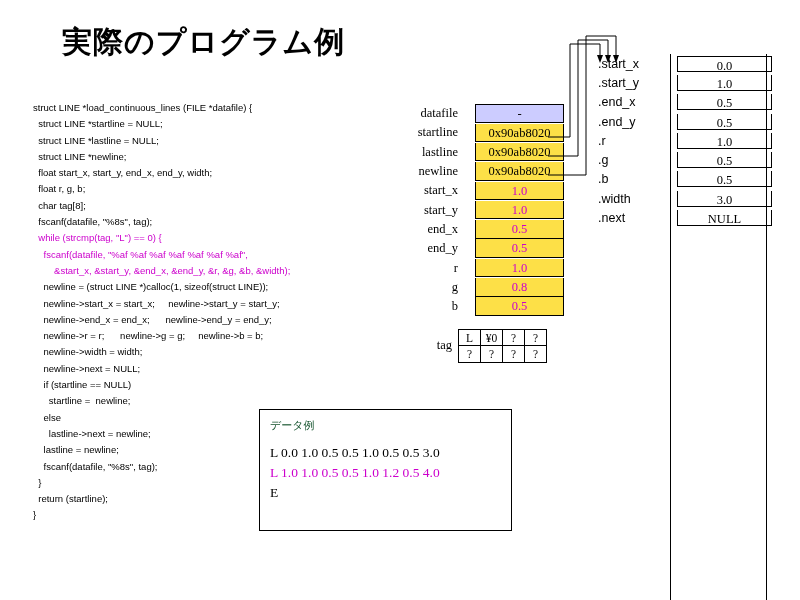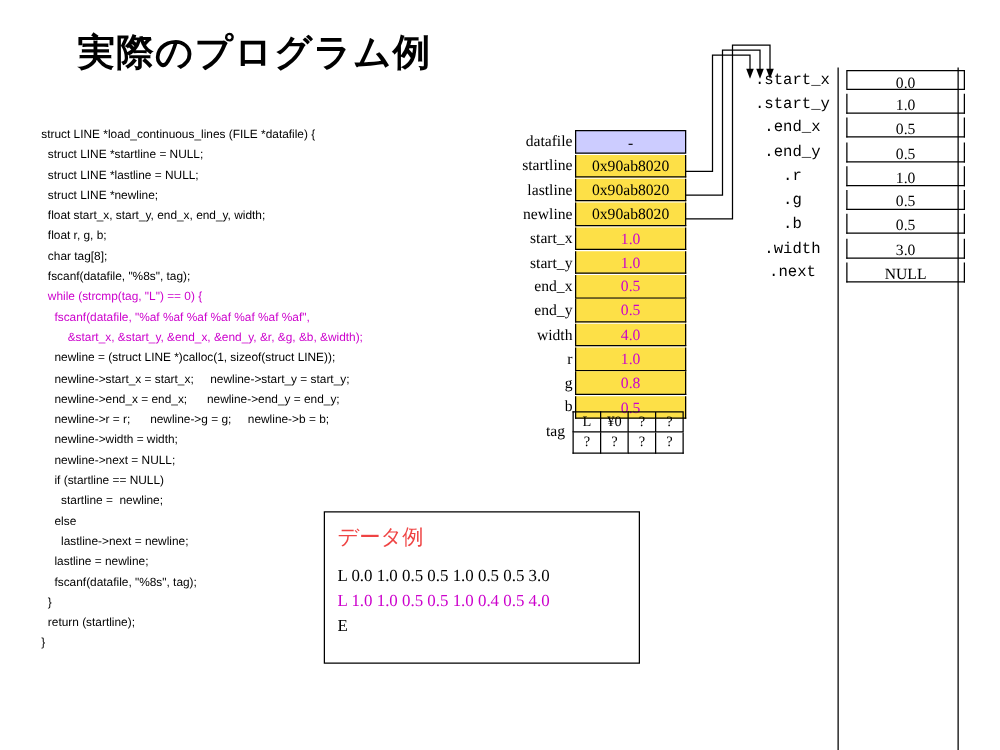--- a/index.html
+++ b/index.html
@@ -54,21 +54,21 @@
     top: 104px;
   }
   .vrow {
     display: flex;
     align-items: center;
     height: 19.3px;
   }
   .vlabel {
     width: 68px;
     text-align: right;
-    padding-right: 2px;
+    padding-right: 17px;
     font-size: 12.5px;
     color: #000000;
     font-family: "Liberation Serif", serif;
   }
   .vcell {
     width: 89px;
     height: 18.5px;
     line-height: 18.5px;
     text-align: center;
     font-size: 12.5px;
@@ -122,24 +122,24 @@
     left: 598px;
     top: 54px;
   }
   .srow {
     display: flex;
     align-items: center;
     height: 19.3px;
   }
   .slabel {
     width: 72px;
-    text-align: center;
+    text-align: left;
     padding-right: 7px;
     font-size: 12.5px;
-    font-family: Liberation Mono, monospace;
+    font-family: Liberation Sans, sans-serif;
     color: #000000;
   }
   .scell {
     width: 95px;
     height: 16px;
     line-height: 18.5px;
     text-align: center;
     font-size: 12.5px;
     box-sizing: border-box;
     border-left: 1px solid #000;
@@ -173,22 +173,22 @@
     top: 409px;
     width: 253px;
     height: 122px;
     border: 1px solid #000;
     background: #ffffff;
     box-sizing: border-box;
     padding: 8px 10px 0 10px;
   }
   #databox .dtitle {
     font-family: "DejaVu Sans", sans-serif;
-    font-size: 17px;
-    color: #ef4444;
+    font-size: 11px;
+    color: #14532d;
     margin-bottom: 10px;
   }
   #databox .dline {
     font-family: "Liberation Serif", serif;
     font-size: 13.5px;
     line-height: 20px;
     color: #000;
     white-space: pre;
   }
   #databox .dline.magenta { color: #cc00cc; }
@@ -235,24 +235,20 @@
         <div class="vlabel">start_y</div>
         <div class="vcell magenta">1.0</div>
       </div>
       <div class="vrow">
         <div class="vlabel">end_x</div>
         <div class="vcell magenta">0.5</div>
       </div>
       <div class="vrow">
         <div class="vlabel">end_y</div>
         <div class="vcell magenta">0.5</div>
-      </div>
-      <div class="vrow">
-        <div class="vlabel">width</div>
-        <div class="vcell magenta">4.0</div>
       </div>
       <div class="vrow">
         <div class="vlabel">r</div>
         <div class="vcell magenta">1.0</div>
       </div>
       <div class="vrow">
         <div class="vlabel">g</div>
         <div class="vcell magenta">0.8</div>
       </div>
       <div class="vrow">
@@ -314,21 +310,21 @@
         <div class="scell">NULL</div>
       </div>
     </div>
   <div id="tallline"></div>
   <div id="tallline2"></div>
 
   <div id="databox">
     <div class="dtitle">データ例</div>
     <div id="datalines">
         <div class="dline">L 0.0 1.0 0.5 0.5 1.0 0.5 0.5 3.0</div>
-        <div class="dline magenta">L 1.0 1.0 0.5 0.5 1.0 0.4 0.5 4.0</div>
+        <div class="dline magenta">L 1.0 1.0 0.5 0.5 1.0 1.2 0.5 4.0</div>
         <div class="dline">E</div>
       </div>
   </div>
 
   <svg id="connectors" viewBox="0 0 800 600">
 
     <path d="M 548 137 L 570 137 L 570 44 L 600 44 L 600 58" fill="none" stroke="#000000" stroke-width="1"></path>
     <polygon points="600,63 597,55 603,55" fill="#000000"></polygon>
 
     <path d="M 548 156 L 578 156 L 578 40 L 608 40 L 608 58" fill="none" stroke="#000000" stroke-width="1"></path>

